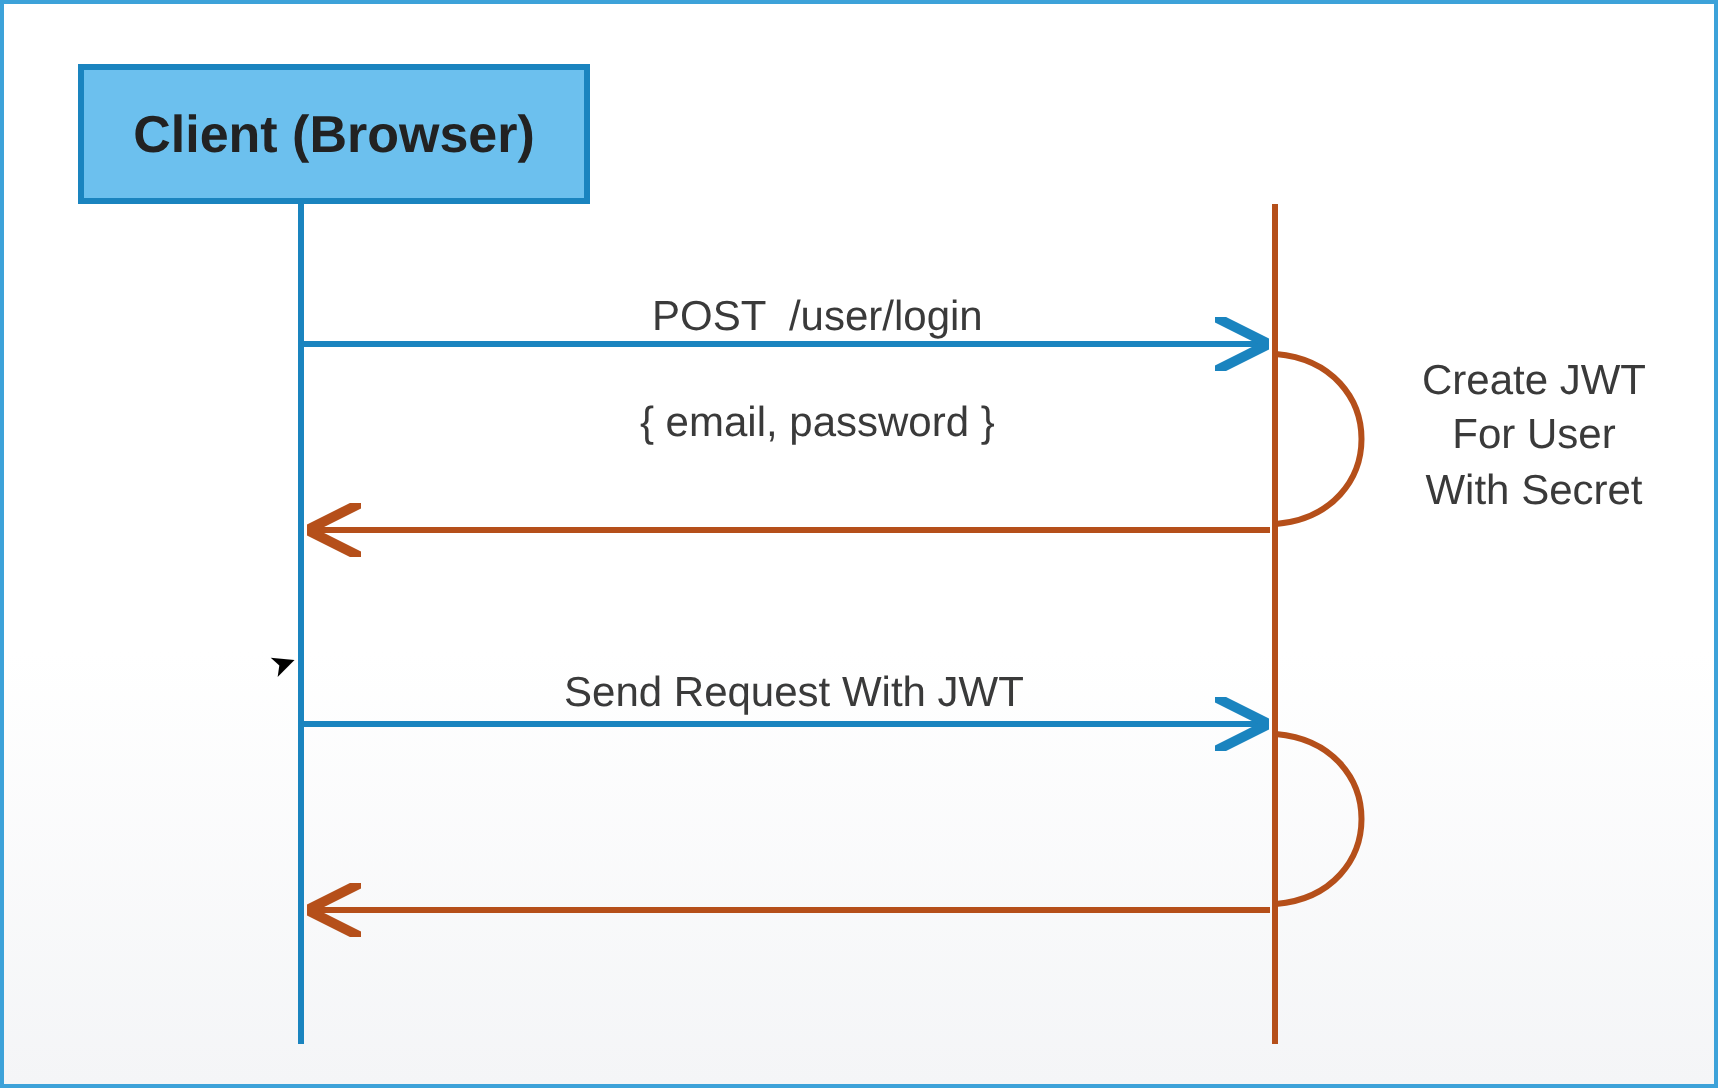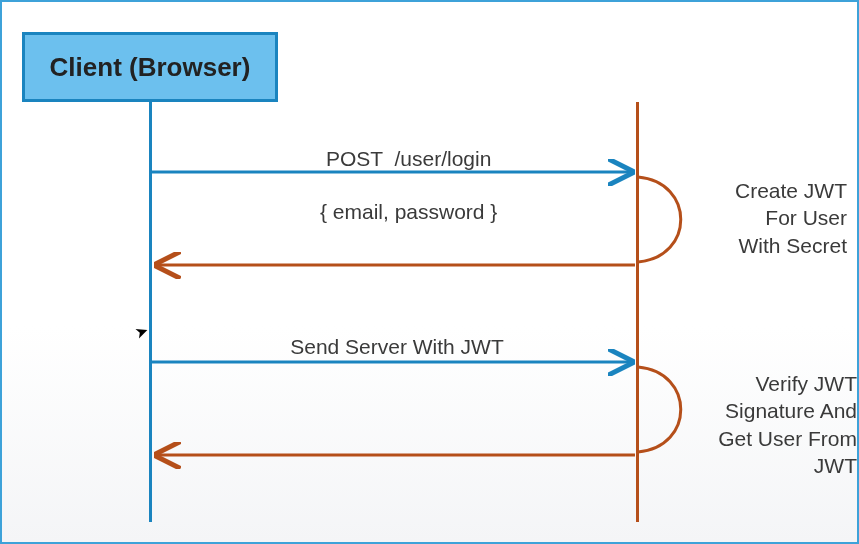--- a/index.html
+++ b/index.html
@@ -21,37 +21,38 @@
   }
   .node {
     position: absolute;
     box-sizing: border-box;
     display: flex;
     align-items: center;
     justify-content: center;
     font-weight: 700;
     color: #222;
     border: 3px solid;
+    margin-left: 17px;
   }
   .lifeline {
     position: absolute;
     width: 0;
     border-left: 3px solid;
   }
   .msg-label {
     position: absolute;
     text-align: center;
     color: #3a3a3a;
     font-size: 21px;
     line-height: 1.25;
     white-space: pre;
   }
   .side-label {
     position: absolute;
-    text-align: right;
+    text-align: center;
     color: #3a3a3a;
     font-size: 21px;
     line-height: 1.3;
     white-space: pre;
   }
   svg.overlay {
     position: absolute;
     left: 0; top: 0;
     width: 859px;
     height: 544px;
@@ -99,27 +100,23 @@
 
     <line x1="633" y1="453" x2="156" y2="453" stroke="#b54f1a" stroke-width="3" marker-end="url(#arrow-brown)"></line>
   </svg>
 
   <div class="msg-label" style="left:280px; top:118px; width:230px;">
     <span>POST  /user/login</span><br>
     <span>{ email, password }</span>
   </div>
 
 
-  <div class="msg-label" style="left:265px; top:332px; width:260px;"><span>Send Server With JWT</span></div>
+  <div class="msg-label" style="left:265px; top:332px; width:260px;"><span>Send Request With JWT</span></div>
 
 
   <div class="side-label" style="left:685px; top:175px; width:160px;"><span>Create JWT
 For User
 With Secret</span></div>
 
-  <div class="side-label" style="left:680px; top:368px; width:175px;"><span>Verify JWT
-Signature And
-Get User From
-JWT</span></div>
 
   <div class="cursor" style="left:133px; top:320px;">➤</div>
 
 </div>
 
 </body></html>

